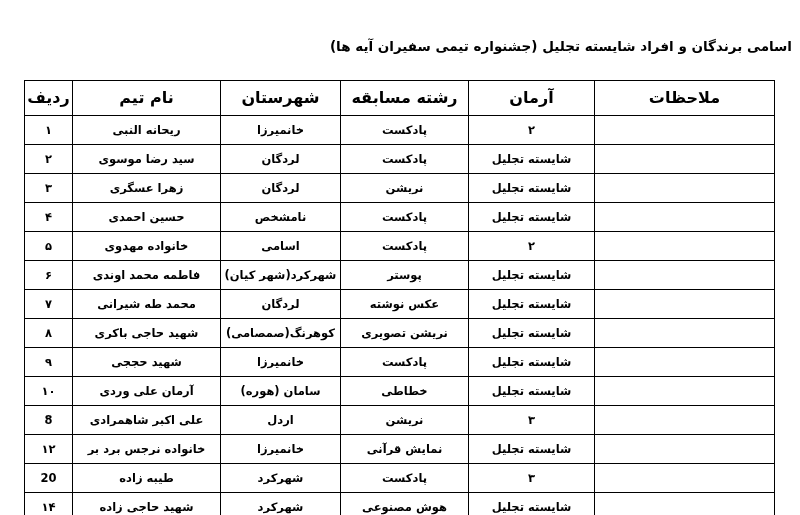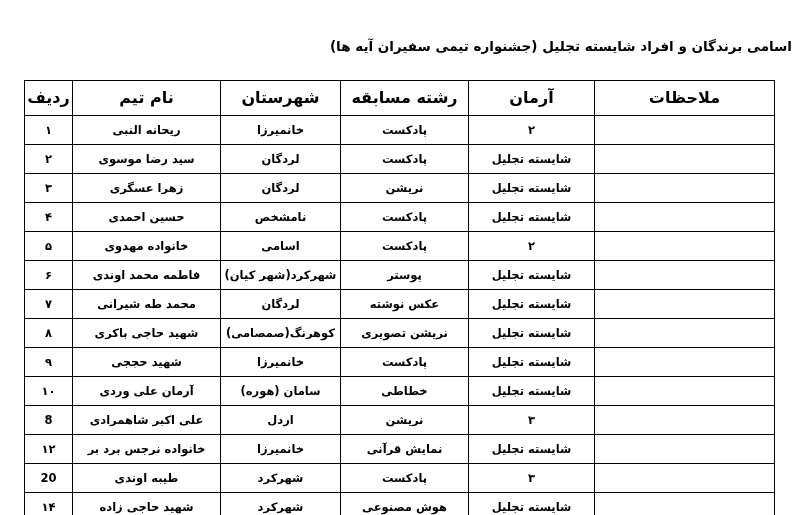--- a/index.html
+++ b/index.html
@@ -189,21 +189,21 @@
             <td>نمایش قرآنی</td>
             <td>خانمیرزا</td>
             <td>خانواده نرجس برد بر</td>
             <td>۱۲</td>
           </tr>
           <tr>
             <td class="notes-cell"></td>
             <td>۳</td>
             <td>پادکست</td>
             <td>شهرکرد</td>
-            <td>طیبه اوندی</td>
+            <td>طیبه زاده</td>
             <td>20</td>
           </tr>
           <tr>
             <td class="notes-cell"></td>
             <td>شایسته تجلیل</td>
             <td>هوش مصنوعی</td>
             <td>شهرکرد</td>
             <td>شهید حاجی زاده</td>
             <td>۱۴</td>
           </tr>

